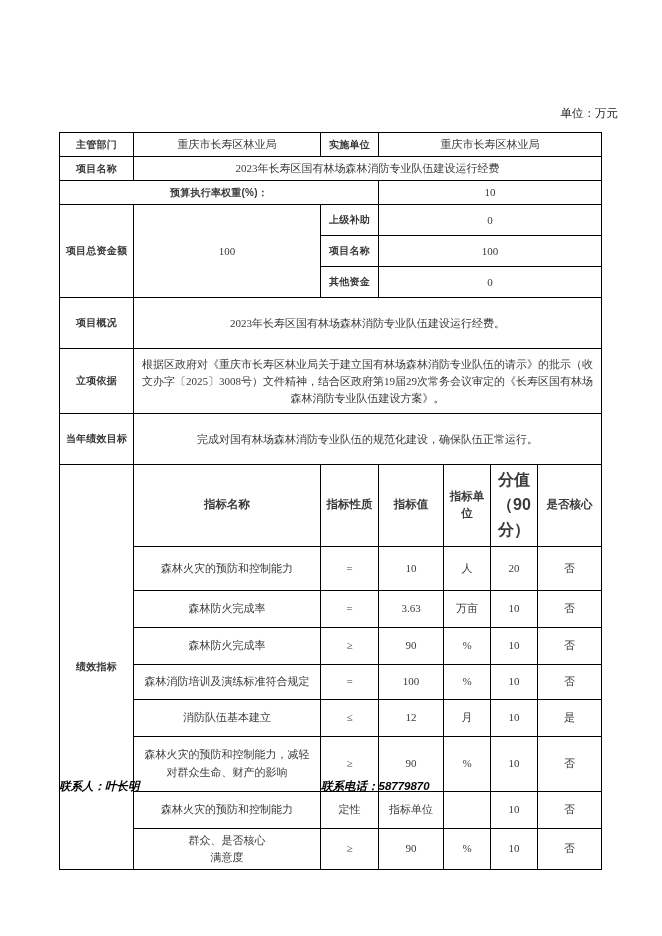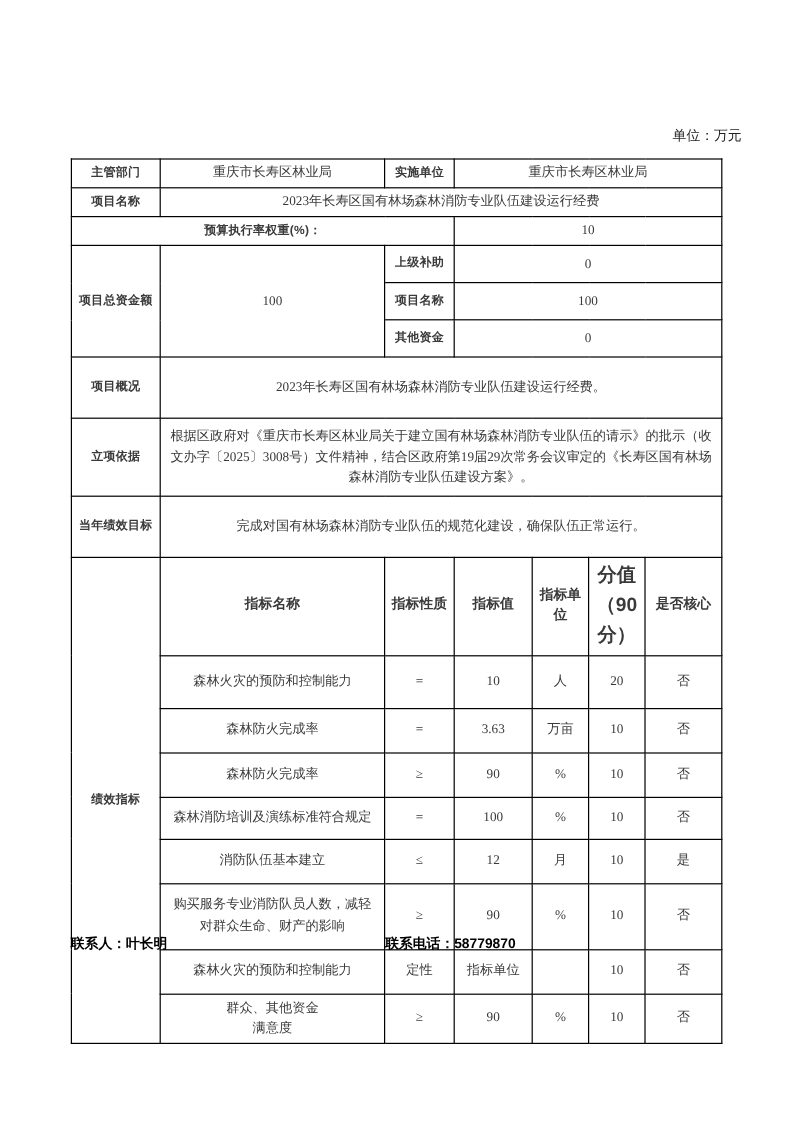--- a/index.html
+++ b/index.html
@@ -107,21 +107,21 @@
   .footer .contact-person {
     position: absolute;
     left: 0;
     top: 0;
   }
   .footer .contact-phone {
     position: absolute;
     left: 262px;
     top: 0;
   }
-  .nowrap { white-space: nowrap; }
+  .nowrap { white-space: nowrap; font-style: italic; }
 </style>
 </head>
 <body>
 
 <div class="page">
 
   <div class="unit-note">单位：万元</div>
 
   <table class="main">
     <colgroup>
@@ -234,39 +234,39 @@
       <tr>
         <td class="val" style="height:30px">消防队伍基本建立</td>
         <td class="val">≤</td>
         <td class="val">12</td>
         <td class="val">月</td>
         <td class="val">10</td>
         <td class="val">是</td>
       </tr>
 
       <tr>
-        <td class="val" style="height:48px;padding-left:10px;padding-right:10px">购买服务专业消防队员人数，减轻对群众生命、财产的影响</td>
+        <td class="val" style="height:48px;padding-left:10px;padding-right:10px">森林火灾的预防和控制能力，减轻对群众生命、财产的影响</td>
         <td class="val">≥</td>
         <td class="val">90</td>
         <td class="val">%</td>
         <td class="val">10</td>
         <td class="val">否</td>
       </tr>
 
       <tr>
         <td class="val" style="height:30px">森林火灾的预防和控制能力</td>
         <td class="val">定性</td>
         <td class="val">指标单位</td>
         <td class="val"></td>
         <td class="val">10</td>
         <td class="val">否</td>
       </tr>
 
       <tr>
-        <td class="val" style="height:34px;white-space:pre-line">群众、其他资金
+        <td class="val" style="height:34px;white-space:pre-line">群众、是否核心
 满意度</td>
         <td class="val">≥</td>
         <td class="val">90</td>
         <td class="val">%</td>
         <td class="val">10</td>
         <td class="val">否</td>
       </tr>
 
     </tbody>
   </table>

